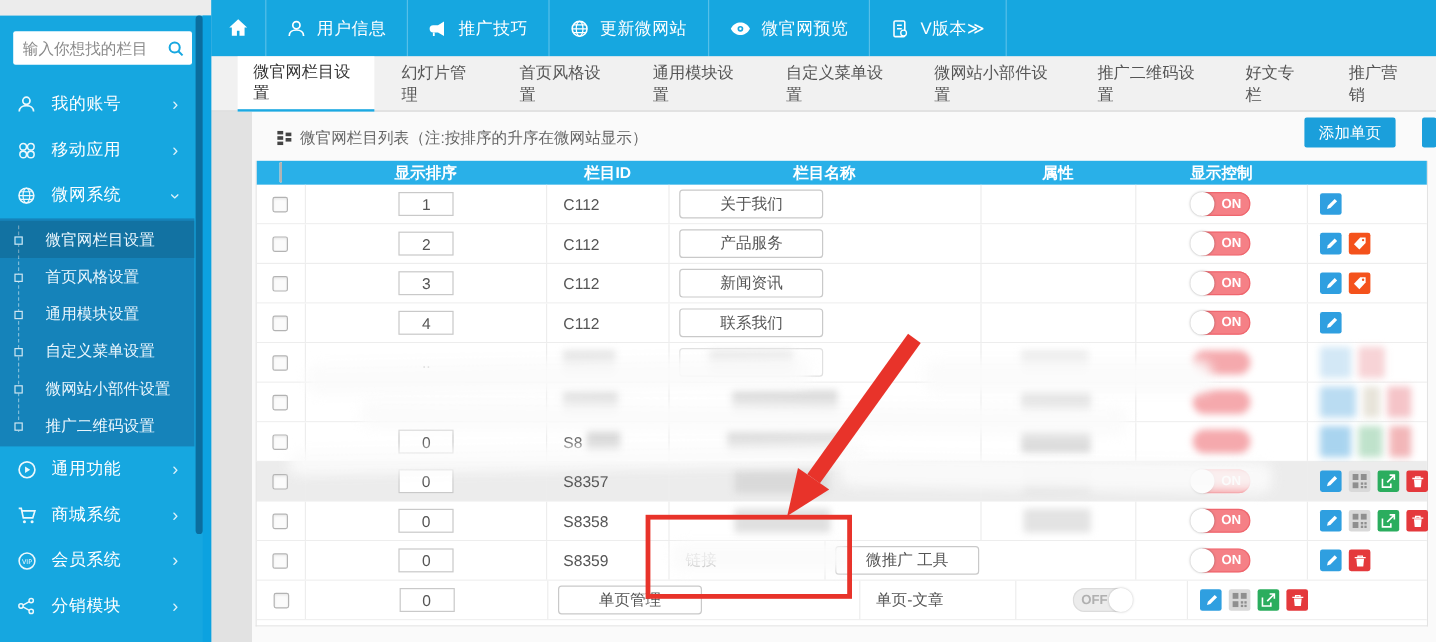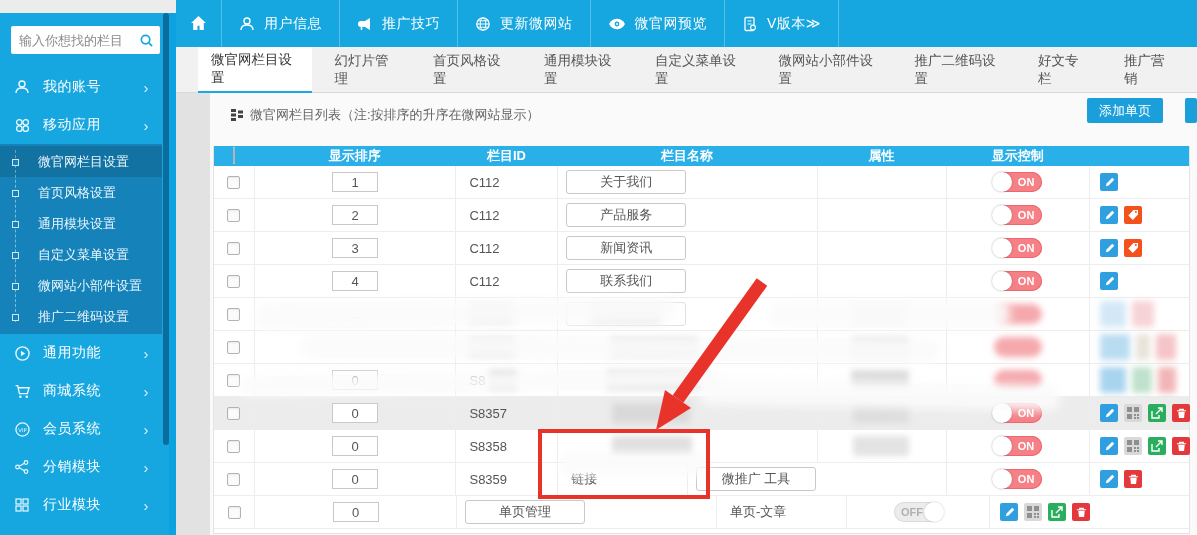--- a/index.html
+++ b/index.html
@@ -38,21 +38,21 @@
 
   
   .content-bg { position:absolute; left:210px; top:93px; width:987px; height:442px; background:#fafafa; }
   .gutter { position:absolute; left:176px; top:93px; width:34px; height:442px; background:#e2e2e2; }
   .toolbar-title { position:absolute; left:216px; top:106px; display:flex; align-items:center; gap:7px; font-size:13px; color:#666; z-index:1;padding-left:15px; }
   .btn { position:absolute; top:98px; height:25px; background:#1b9fdb; color:#fff; font-size:13px; border:none; border-radius:2px; display:flex; align-items:center; justify-content:center; cursor:pointer; font-family:inherit; z-index:1; }
   .btn.add { left:1087px; width:76px; }
   .btn.partial { left:1185px; width:12px; }
 
   
-  .table { position:absolute; left:213px; top:146px; width:977px; background:#fff; border:1px solid #e3e3e3; border-top:none; z-index:1; }
+  .table { position:absolute; left:213px; top:134px; width:977px; background:#fff; border:1px solid #e3e3e3; border-top:none; z-index:1; }
   .thead { display:flex; height:20px; background:#29b0e8; color:#fff; font-size:13px; font-weight:bold; align-items:center; }
   .thead .hc { text-align:center; line-height:20px; height:20px; }
   .trow { display:flex; height:33px; border-bottom:1px solid #ededed; background:#fff; position:relative; }
   .trow.hl { background:#ececec; }
   .trow.partial { height:4px; border-bottom:none; overflow:hidden; }
   .c { height:100%; display:flex; align-items:center; }
   .c + .c { border-left:1px solid #ededed; }
   .w1{width:40px; justify-content:center;} .w2{width:202px; justify-content:center;}
   .w3{width:102px; padding-left:13px;} .w4{width:260px; padding-left:8px;}
   .w5{width:130px; padding-left:13px;} .w6{width:143px; justify-content:center;}
@@ -110,20 +110,31 @@
          <span class="micon">
             <svg viewBox="0 0 16 16" width="17" height="17">
               <circle cx="5" cy="5" r="2.6" fill="none" stroke="#fff" stroke-width="1.2"></circle>
               <circle cx="11" cy="5" r="2.6" fill="none" stroke="#fff" stroke-width="1.2"></circle>
               <circle cx="5" cy="11" r="2.6" fill="none" stroke="#fff" stroke-width="1.2"></circle>
               <circle cx="11" cy="11" r="2.6" fill="none" stroke="#fff" stroke-width="1.2"></circle>
             </svg>
           </span>
          <span class="mlabel">移动应用</span>
          <span class="chev ">›</span>
+       </div>
+        <div class="mitem">
+         <span class="micon">
+            <svg viewBox="0 0 16 16" width="16" height="16">
+              <circle cx="8" cy="8" r="6.2" fill="none" stroke="#fff" stroke-width="1.3"></circle>
+              <ellipse cx="8" cy="8" rx="2.8" ry="6.2" fill="none" stroke="#fff" stroke-width="1"></ellipse>
+              <path d="M1.8 8h12.4M2.6 4.8h10.8M2.6 11.2h10.8" stroke="#fff" stroke-width="1" fill="none"></path>
+            </svg>
+          </span>
+         <span class="mlabel">微网系统</span>
+         <span class="chev down">›</span>
        </div>
       </div>
     <div class="submenu" id="submenu">
         <div class="sitem active">微官网栏目设置</div>
         <div class="sitem ">首页风格设置</div>
         <div class="sitem ">通用模块设置</div>
         <div class="sitem ">自定义菜单设置</div>
         <div class="sitem ">微网站小部件设置</div>
         <div class="sitem ">推广二维码设置</div>
       </div>

